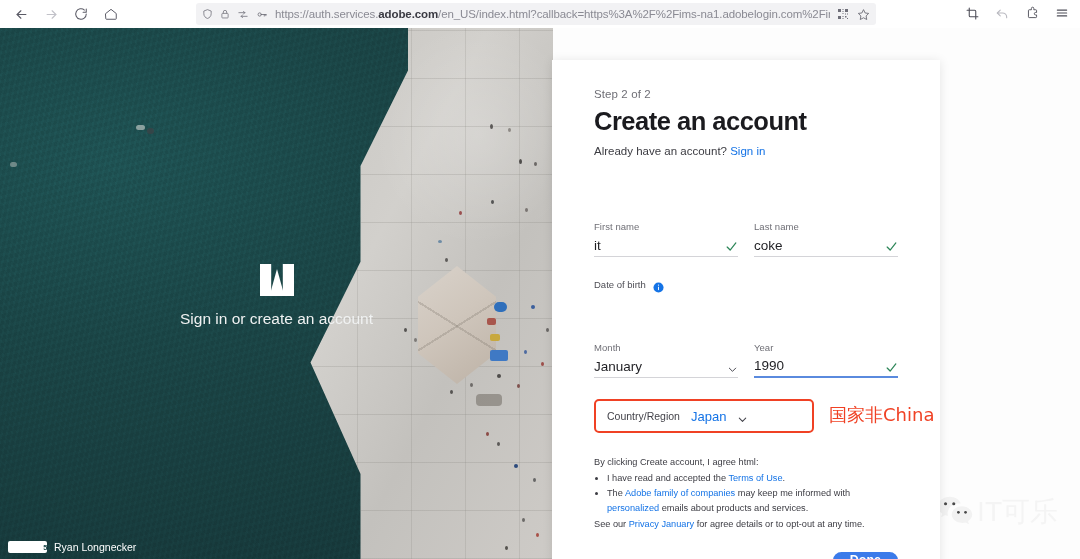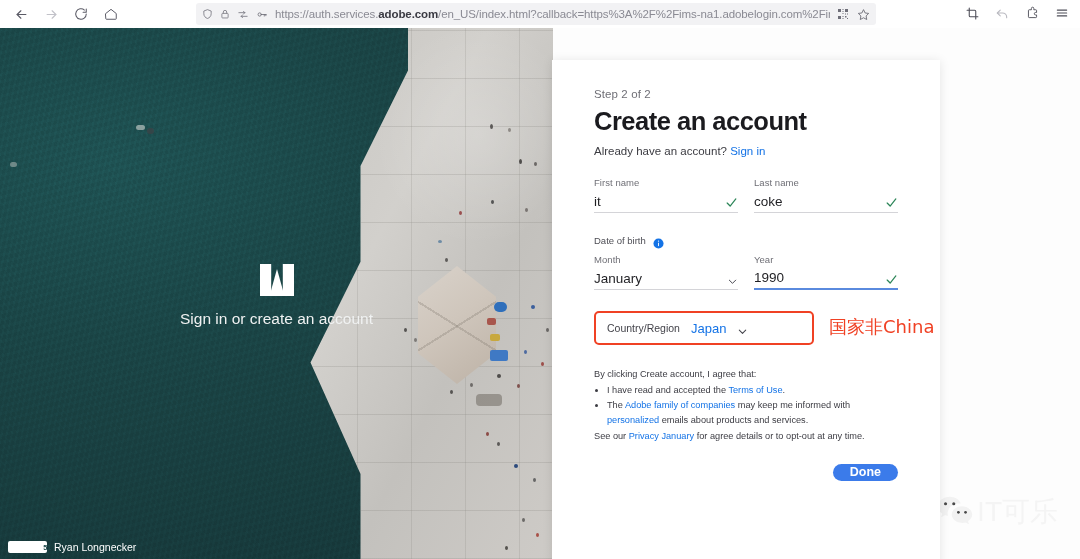--- a/index.html
+++ b/index.html
@@ -193,21 +193,21 @@
     font-size: 25.5px; font-weight: 700; color: #1b1b1f;
     letter-spacing: -0.5px;
   }
   #signin-row {
     margin-top: 9px;
     font-size: 11.5px; color: #3b3b41;
   }
   #signin-row a { color: #1473e6; text-decoration: none; }
 
   .field-row { display: flex; gap: 16px; margin-top: 20px; }
-  .field { position: relative; flex: 1 1 0; }
+  .field { position: relative; flex: 1 1 0; margin-top: 44px; }
   .field-label {
     font-size: 9.5px; color: #6f6f76; margin-bottom: 3px; letter-spacing: .05px;
   }
   .field-inner {
     position: relative;
     height: 22px;
     border-bottom: 1px solid #d4d4d8;
     display: flex; align-items: center;
   }
   .field-inner.focused { border-bottom: 2px solid #5a8ade; }
@@ -539,21 +539,21 @@
         <span class="chev">
           <svg width="11" height="11" viewBox="0 0 24 24" fill="none" stroke="currentColor" stroke-width="2.3" stroke-linecap="round" stroke-linejoin="round">
               <polyline points="5 9 12 16 19 9"></polyline>
             </svg>
         </span>
       </div>
       <div id="annot-text">国家非China</div>
     </div>
 
     <div id="legal">
-      <div>By clicking Create account, I agree that:</div>
+      <div>By clicking Create account, I agree html:</div>
       <ul>
         <li><span>I have read and accepted the </span><a href="#">Terms of Use</a><span>.</span></li>
         <li><span>The </span><a href="#">Adobe family of companies</a><span> may keep me informed with </span><a href="#">personalized</a><span> emails about products and services.</span></li>
       </ul>
       <div class="after-list"><span>See our </span><a href="#">Privacy January</a><span> for agree details or to opt-out at any time.</span></div>
     </div>
 
     <div id="done-row">
       <button id="done-btn">Done</button>
     </div>

